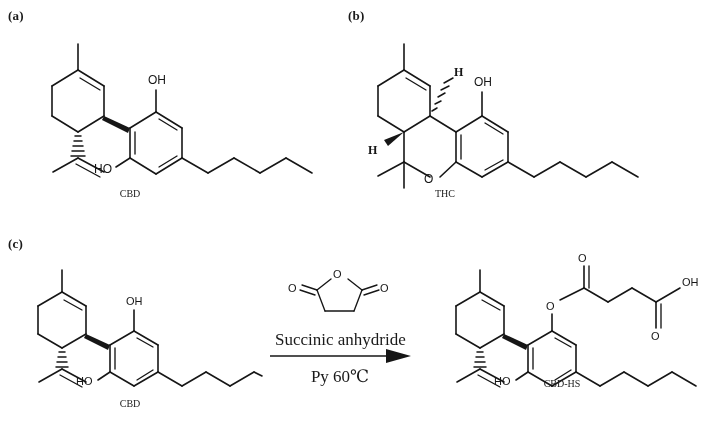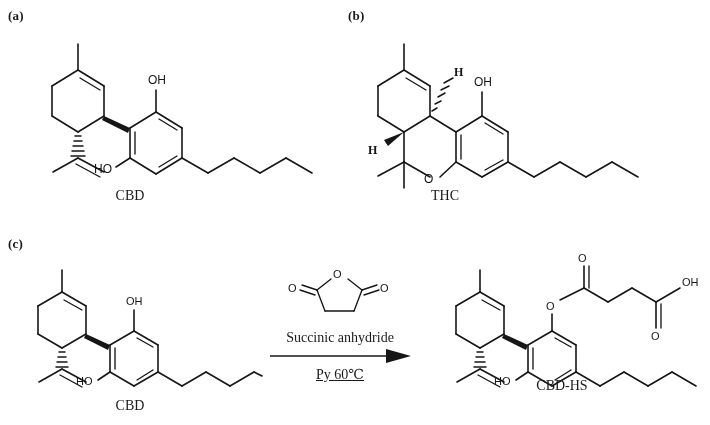--- a/index.html
+++ b/index.html
@@ -19,29 +19,29 @@
     position: absolute;
     font-family: "Liberation Serif", "DejaVu Serif", serif;
     font-weight: bold;
     font-size: 13px;
     color: #1a1a1a;
     letter-spacing: 0.2px;
   }
   .cmpd-name {
     position: absolute;
     font-family: "Liberation Serif", "DejaVu Serif", serif;
-    font-size: 14px;
+    font-size: 10px;
     color: #1a1a1a;
     text-align: center;
     white-space: nowrap;
   }
   .rxn-text {
     position: absolute;
     font-family: "Liberation Serif", "DejaVu Serif", serif;
-    font-size: 14px;
+    font-size: 17px;
     color: #1a1a1a;
     text-align: center;
     white-space: nowrap;
   }
   .struct {
     position: absolute;
   }
   svg { display: block; overflow: visible; }
   .bond {
     stroke: #161616;
@@ -299,21 +299,21 @@
 
   <div class="rxn-text" style="left:275px; top:330px; width:130px;">Succinic anhydride</div>
 
   <div class="struct" style="left:268px; top:348px;">
     <svg width="145" height="16" viewBox="0 0 145 16">
       <line x1="2" y1="8" x2="120" y2="8" stroke="#161616" stroke-width="1.4"></line>
       <polygon points="118,1 143,8 118,15" fill="#161616"></polygon>
     </svg>
   </div>
 
-  <div class="rxn-text" style="left:280px; top:366px; width:120px;text-decoration:underline;">Py 60℃</div>
+  <div class="rxn-text" style="left:280px; top:366px; width:120px;">Py 60℃</div>
 
   <div class="struct" style="left:432px; top:248px;">
     <svg width="278" height="148" viewBox="0 0 278 148">
 
       <g>
         <path class="bond" d="M 48,44 L 24,58"></path>
         <path class="bond" d="M 24,58 L 24,86"></path>
         <path class="bond" d="M 24,86 L 48,100"></path>
         <path class="bond" d="M 48,100 L 72,86"></path>
         <path class="bond" d="M 72,86 L 72,58"></path>

